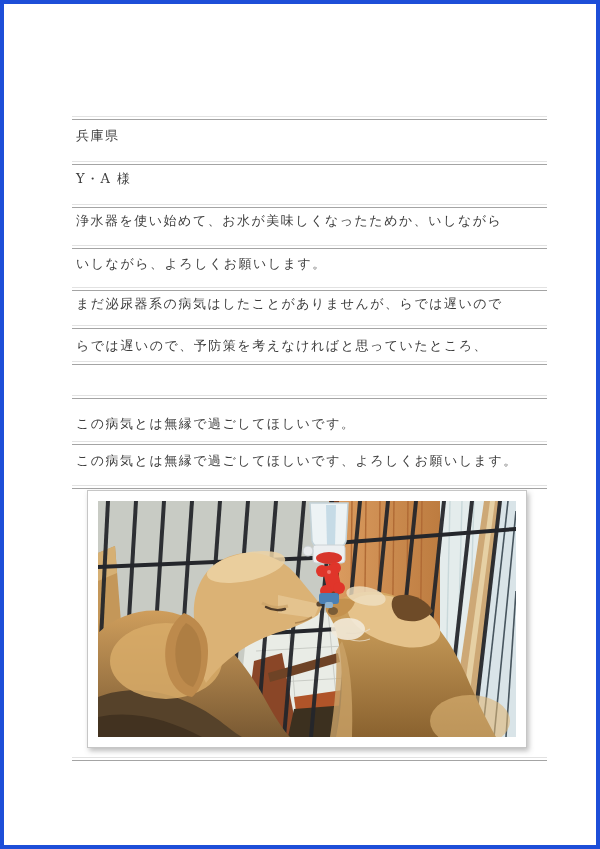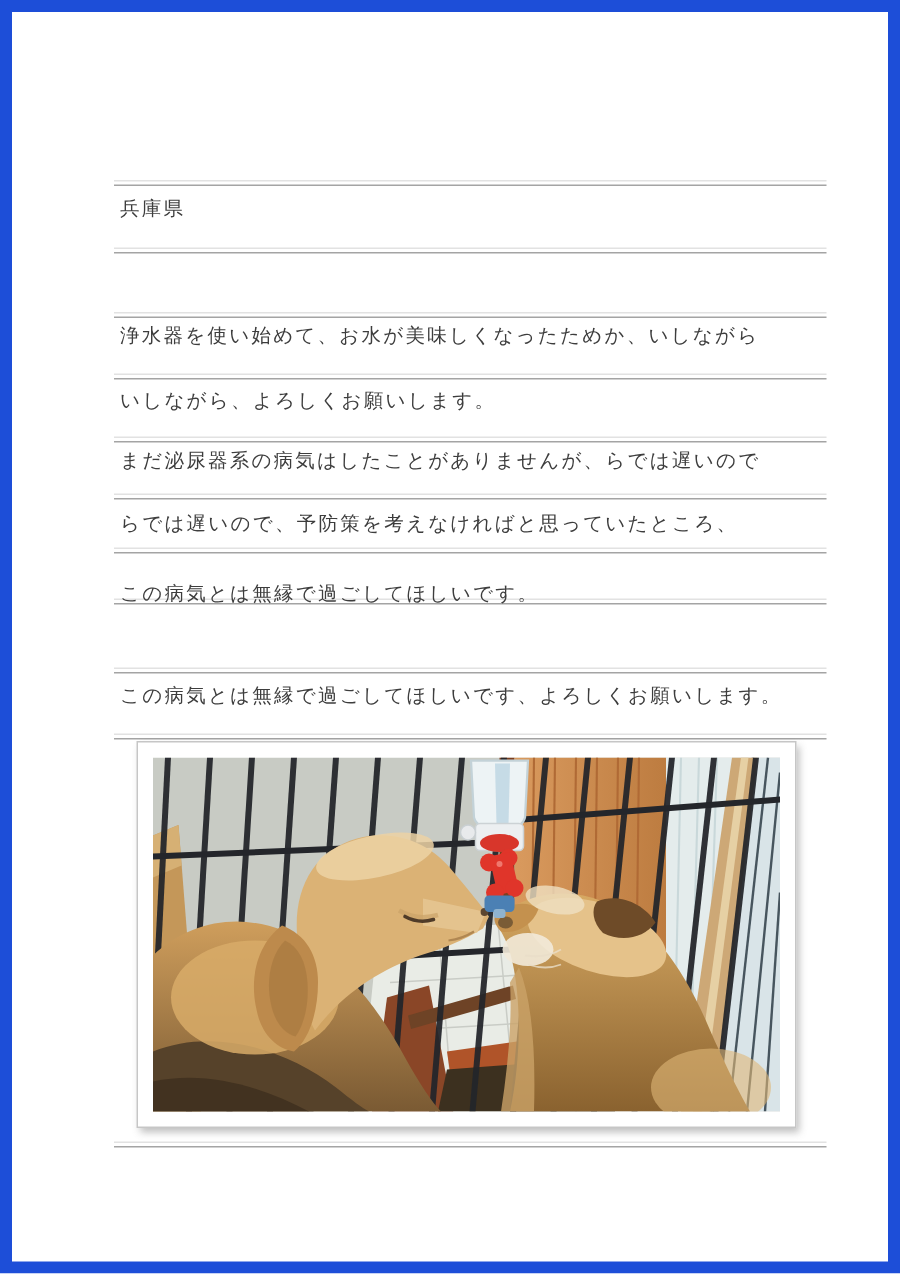--- a/index.html
+++ b/index.html
@@ -1,18 +1,18 @@
 <!DOCTYPE html>
 <html><head>
 <meta charset="utf-8">
 <style>
   html,body{margin:0;padding:0;background:#fff;}
   .canvas{
     position:relative;width:600px;height:849px;box-sizing:border-box;
-    background:#ffffff;border:8px solid #1d4ed8;overflow:hidden;
+    background:#ffffff;border:4px solid #1d4ed8;overflow:hidden;
     font-family:"DejaVu Serif","Liberation Serif",serif;
   }
   .rule{
     position:absolute;left:68px;width:475px;height:2px;
     border-top:1px solid #e2e2e2;border-bottom:1px solid #a4a4a4;
     background:transparent;
   }
   .line{
     position:absolute;left:72px;width:470px;
     font-size:13px;line-height:16px;color:#3d3d3d;letter-spacing:1.5px;
@@ -36,25 +36,26 @@
   <div class="rule" style="top:241px"></div>
   <div class="rule" style="top:283px"></div>
   <div class="rule" style="top:321px"></div>
   <div class="rule" style="top:357px"></div>
   <div class="rule" style="top:391px"></div>
   <div class="rule" style="top:437px"></div>
   <div class="rule" style="top:481px"></div>
   <div class="rule" style="top:753px"></div>
 
   <div class="line" style="top:124px">兵庫県</div>
+  <div class="line" style="top:167px">Y・A 様</div>
   <div class="line" style="top:209px">浄水器を使い始めて、お水が美味しくなったためか、いしながら</div>
   <div class="line" style="top:252px">いしながら、よろしくお願いします。</div>
   <div class="line" style="top:292px">まだ泌尿器系の病気はしたことがありませんが、らでは遅いので</div>
   <div class="line" style="top:334px">らでは遅いので、予防策を考えなければと思っていたところ、</div>
-  <div class="line" style="top:381px">この病気とは無縁で過ごしてほしいです。</div>
+  <div class="line" style="top:412px">この病気とは無縁で過ごしてほしいです。</div>
   <div class="line" style="top:449px">この病気とは無縁で過ごしてほしいです、よろしくお願いします。</div>
 
   <div class="photo-frame">
     <svg viewBox="0 0 418 236" aria-hidden="true">
       <defs>
         <linearGradient id="gradL" x1="0" y1="0" x2="0" y2="1">
           <stop offset="0" stop-color="#cf9e5c"></stop>
             <stop offset="1" stop-color="#7a5a33"></stop>
         </linearGradient>
         <linearGradient id="gradR" x1="0" y1="0" x2="0" y2="1">

